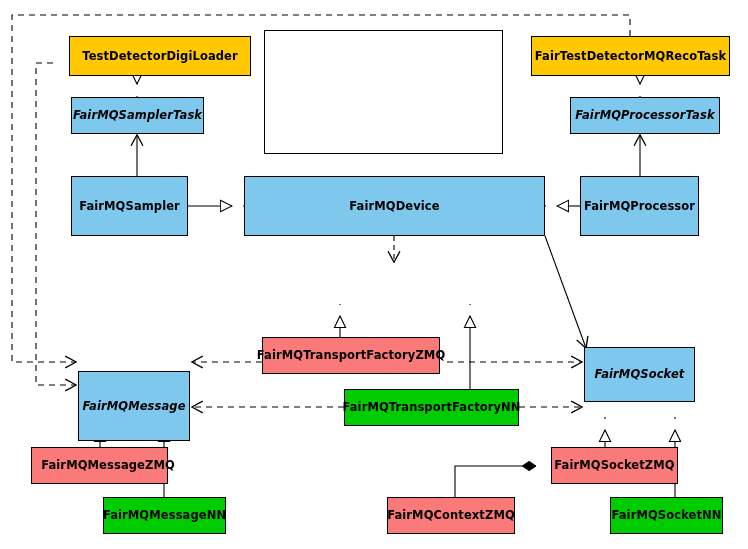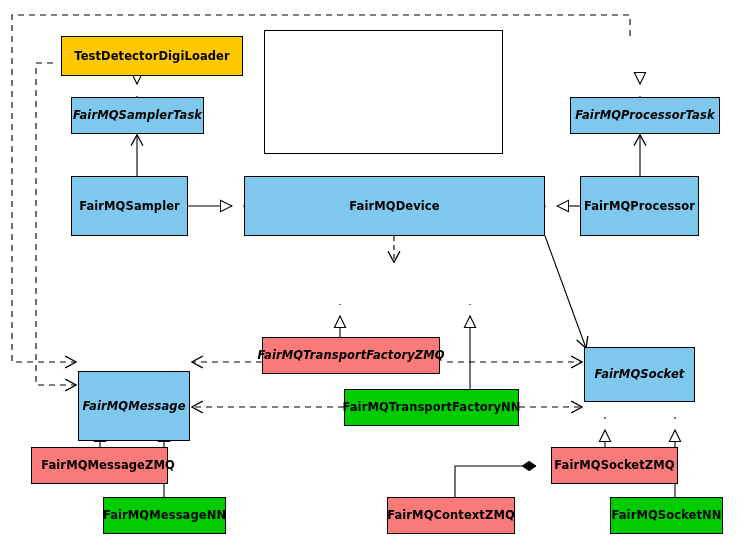--- a/index.html
+++ b/index.html
@@ -186,27 +186,28 @@
   <div class="legend-row" style="left:273px; top:67px; width:221px; height:19px; background:#7EC8EE;">
     <span>framework</span>
   </div>
   <div class="legend-row" style="left:273px; top:94px; width:221px; height:19px; background:#FA7A7A;">
     <span>zeromq transport implementation</span>
   </div>
   <div class="legend-row" style="left:273px; top:124px; width:221px; height:19px; background:#00CC00;">
     <span>nanomsg transport implementation</span>
   </div>
 
-  <div class="node" style="left: 61px; top: 36px; width: 182px; height: 40px; background: rgb(255, 200, 0); text-align: right;">TestDetectorDigiLoader</div>
+  <div class="node" style="left: 69px; top: 36px; width: 182px; height: 40px; background: rgb(255, 200, 0); text-align: right;">TestDetectorDigiLoader</div>
+  <div class="node" style="left: 531px; top: 36px; width: 199px; height: 40px; background: rgb(255, 200, 0);">FairTestDetectorMQRecoTask</div>
   <div class="node abstract" style="left: 71px; top: 97px; width: 133px; height: 37px; background: rgb(126, 200, 238);">FairMQSamplerTask</div>
   <div class="node abstract" style="left: 570px; top: 97px; width: 150px; height: 37px; background: rgb(126, 200, 238);">FairMQProcessorTask</div>
   <div class="node" style="left: 71px; top: 176px; width: 117px; height: 60px; background: rgb(126, 200, 238);">FairMQSampler</div>
   <div class="node" style="left: 244px; top: 176px; width: 301px; height: 60px; background: rgb(126, 200, 238);">FairMQDevice</div>
   <div class="node" style="left: 580px; top: 176px; width: 119px; height: 60px; background: rgb(126, 200, 238);">FairMQProcessor</div>
-  <div class="node" style="left: 262px; top: 337px; width: 178px; height: 37px; background: rgb(250, 122, 122); font-style: italic;">FairMQTransportFactoryZMQ</div>
+  <div class="node" style="left: 262px; top: 337px; width: 178px; height: 37px; background: rgb(250, 122, 122);">FairMQTransportFactoryZMQ</div>
   <div class="node" style="left: 344px; top: 389px; width: 175px; height: 37px; background: rgb(0, 204, 0);">FairMQTransportFactoryNN</div>
   <div class="node abstract" style="left: 78px; top: 347px; width: 112px; height: 70px; background: rgb(126, 200, 238); margin-top: 24px;">FairMQMessage</div>
   <div class="node abstract" style="left: 584px; top: 347px; width: 111px; height: 55px; background: rgb(126, 200, 238);">FairMQSocket</div>
   <div class="node" style="left: 31px; top: 447px; width: 137px; height: 37px; background: rgb(250, 122, 122); padding-left: 17px;">FairMQMessageZMQ</div>
   <div class="node" style="left: 103px; top: 497px; width: 123px; height: 37px; background: rgb(0, 204, 0);">FairMQMessageNN</div>
   <div class="node" style="left: 551px; top: 447px; width: 127px; height: 37px; background: rgb(250, 122, 122);">FairMQSocketZMQ</div>
   <div class="node" style="left: 610px; top: 497px; width: 113px; height: 37px; background: rgb(0, 204, 0);">FairMQSocketNN</div>
   <div class="node" style="left: 387px; top: 497px; width: 128px; height: 37px; background: rgb(250, 122, 122);">FairMQContextZMQ</div>
 
 </div>

